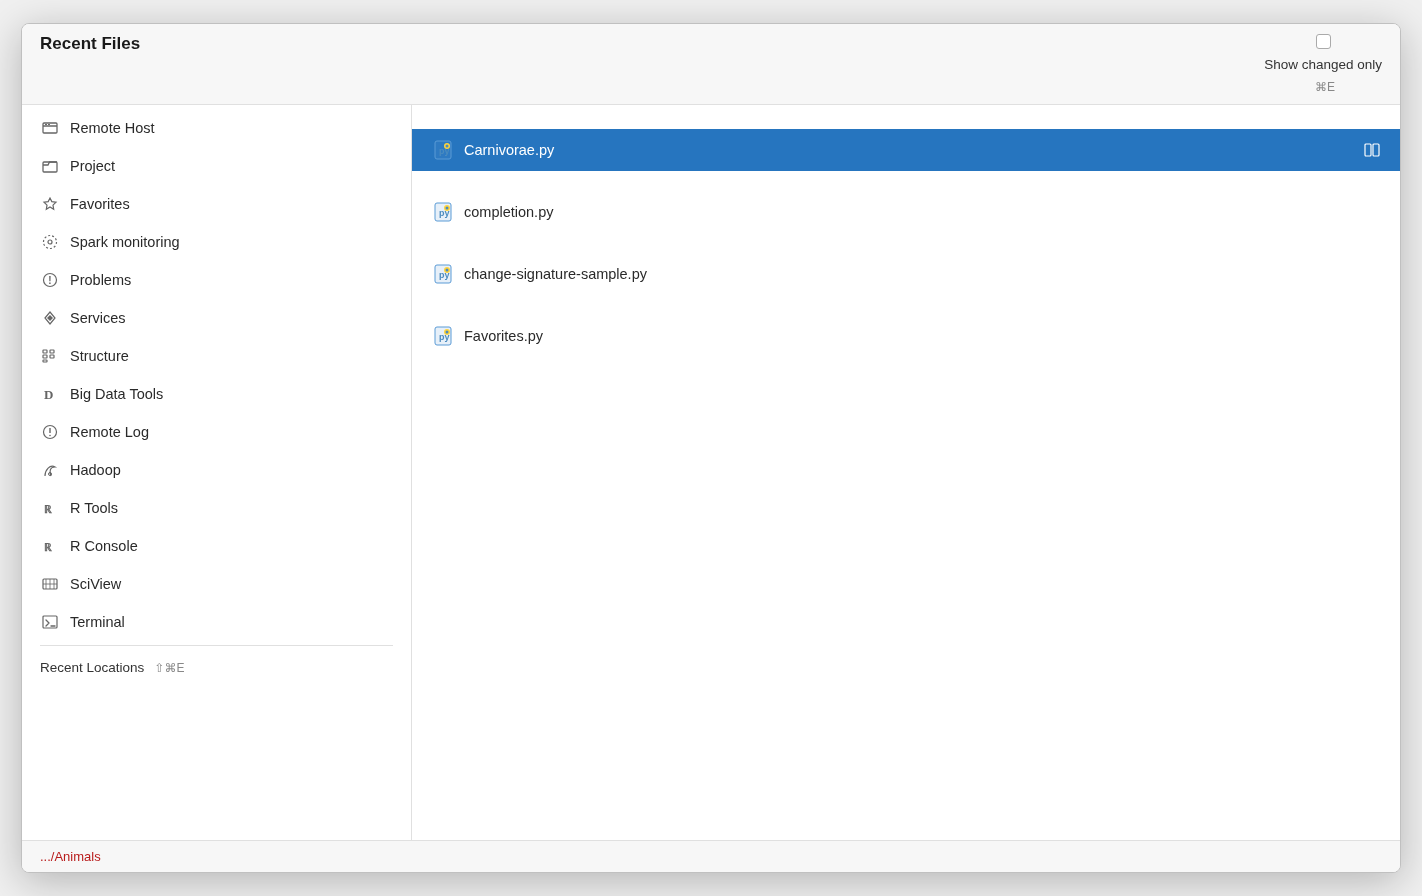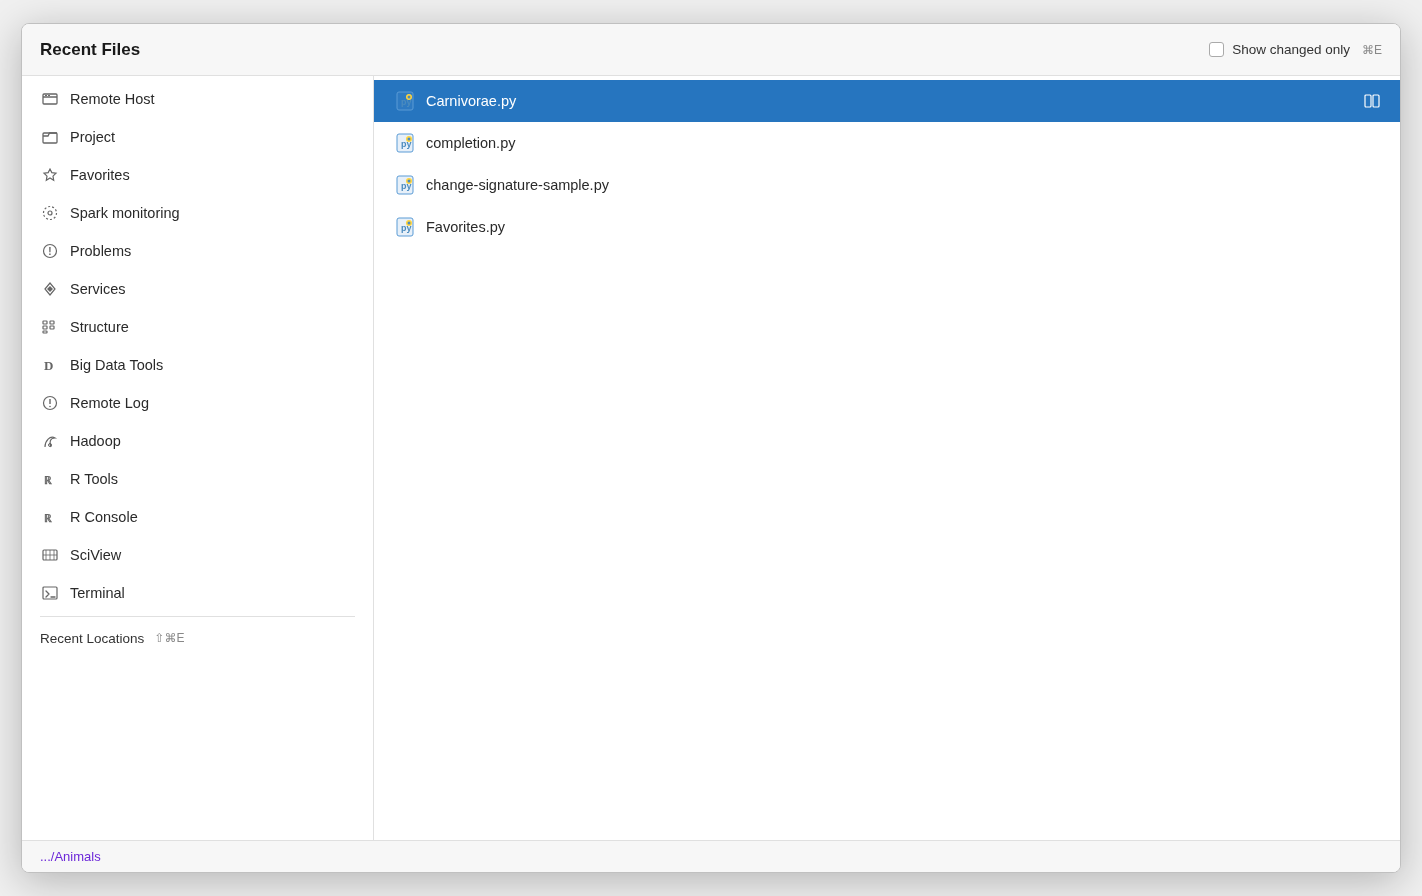--- a/index.html
+++ b/index.html
@@ -19,36 +19,37 @@
       background: #ffffff;
       border: 1px solid #c0c0c0;
       border-radius: 8px;
       box-shadow: 0 8px 40px rgba(0,0,0,0.25);
       display: flex;
       flex-direction: column;
       overflow: hidden;
     }
     .header {
       display: flex;
-      align-items: center;
+      align-items: flex-start;
       justify-content: space-between;
       padding: 10px 18px;
       border-bottom: 1px solid #e0e0e0;
       background: #f7f7f7;
       min-height: 52px;
     }
     .header-title {
       font-size: 17px;
       font-weight: 700;
       color: #1a1a1a;
     }
     .header-right {
       display: flex;
       align-items: center;
       gap: 8px;
+      flex-direction: column;
     }
     .show-changed-checkbox {
       width: 15px;
       height: 15px;
       border: 1.5px solid #aaa;
       border-radius: 3px;
       background: #fff;
       display: inline-block;
       flex-shrink: 0;
     }
@@ -60,21 +61,21 @@
       font-size: 12px;
       color: #888;
       margin-left: 4px;
     }
     .content {
       display: flex;
       flex: 1;
       overflow: hidden;
     }
     .sidebar {
-      width: 352px;
+      width: 390px;
       border-right: 1px solid #e0e0e0;
       overflow-y: auto;
       background: #ffffff;
       padding: 4px 0;
       display: flex;
       flex-direction: column;
     }
     .sidebar-item {
       display: flex;
       align-items: center;
@@ -100,36 +101,37 @@
       height: 1px;
       background: #e0e0e0;
       margin: 4px 18px;
     }
     .recent-locations {
       padding: 10px 18px;
       font-size: 13.5px;
       color: #333;
       cursor: pointer;
       display: flex;
-      align-items: flex-start;
+      align-items: flex-end;
       gap: 6px;
     }
     .file-list {
       flex: 1;
       overflow-y: auto;
       padding: 4px 0;
     }
     .file-item {
       display: flex;
       align-items: center;
       gap: 10px;
       padding: 10px 20px;
       cursor: pointer;
       font-size: 14.5px;
       color: #2a2a2a;
+      margin-top: 20px;
     }
     .file-item.selected {
       background: #2675bf;
       color: #ffffff;
     }
     .file-icon {
       width: 22px;
       height: 22px;
       display: flex;
       align-items: center;
@@ -139,21 +141,21 @@
     .split-icon {
       margin-left: auto;
       display: flex;
       align-items: center;
       color: #ccc;
     }
     .footer {
       border-top: 1px solid #e0e0e0;
       padding: 8px 18px;
       font-size: 13px;
-      color: #6d28d9;
+      color: #b91c1c;
       background: #f7f7f7;
     }
   </style>
 </head>
 <body>
 
 <div class="dialog">
 
   <div class="header">
     <span class="header-title">Recent Files</span>

